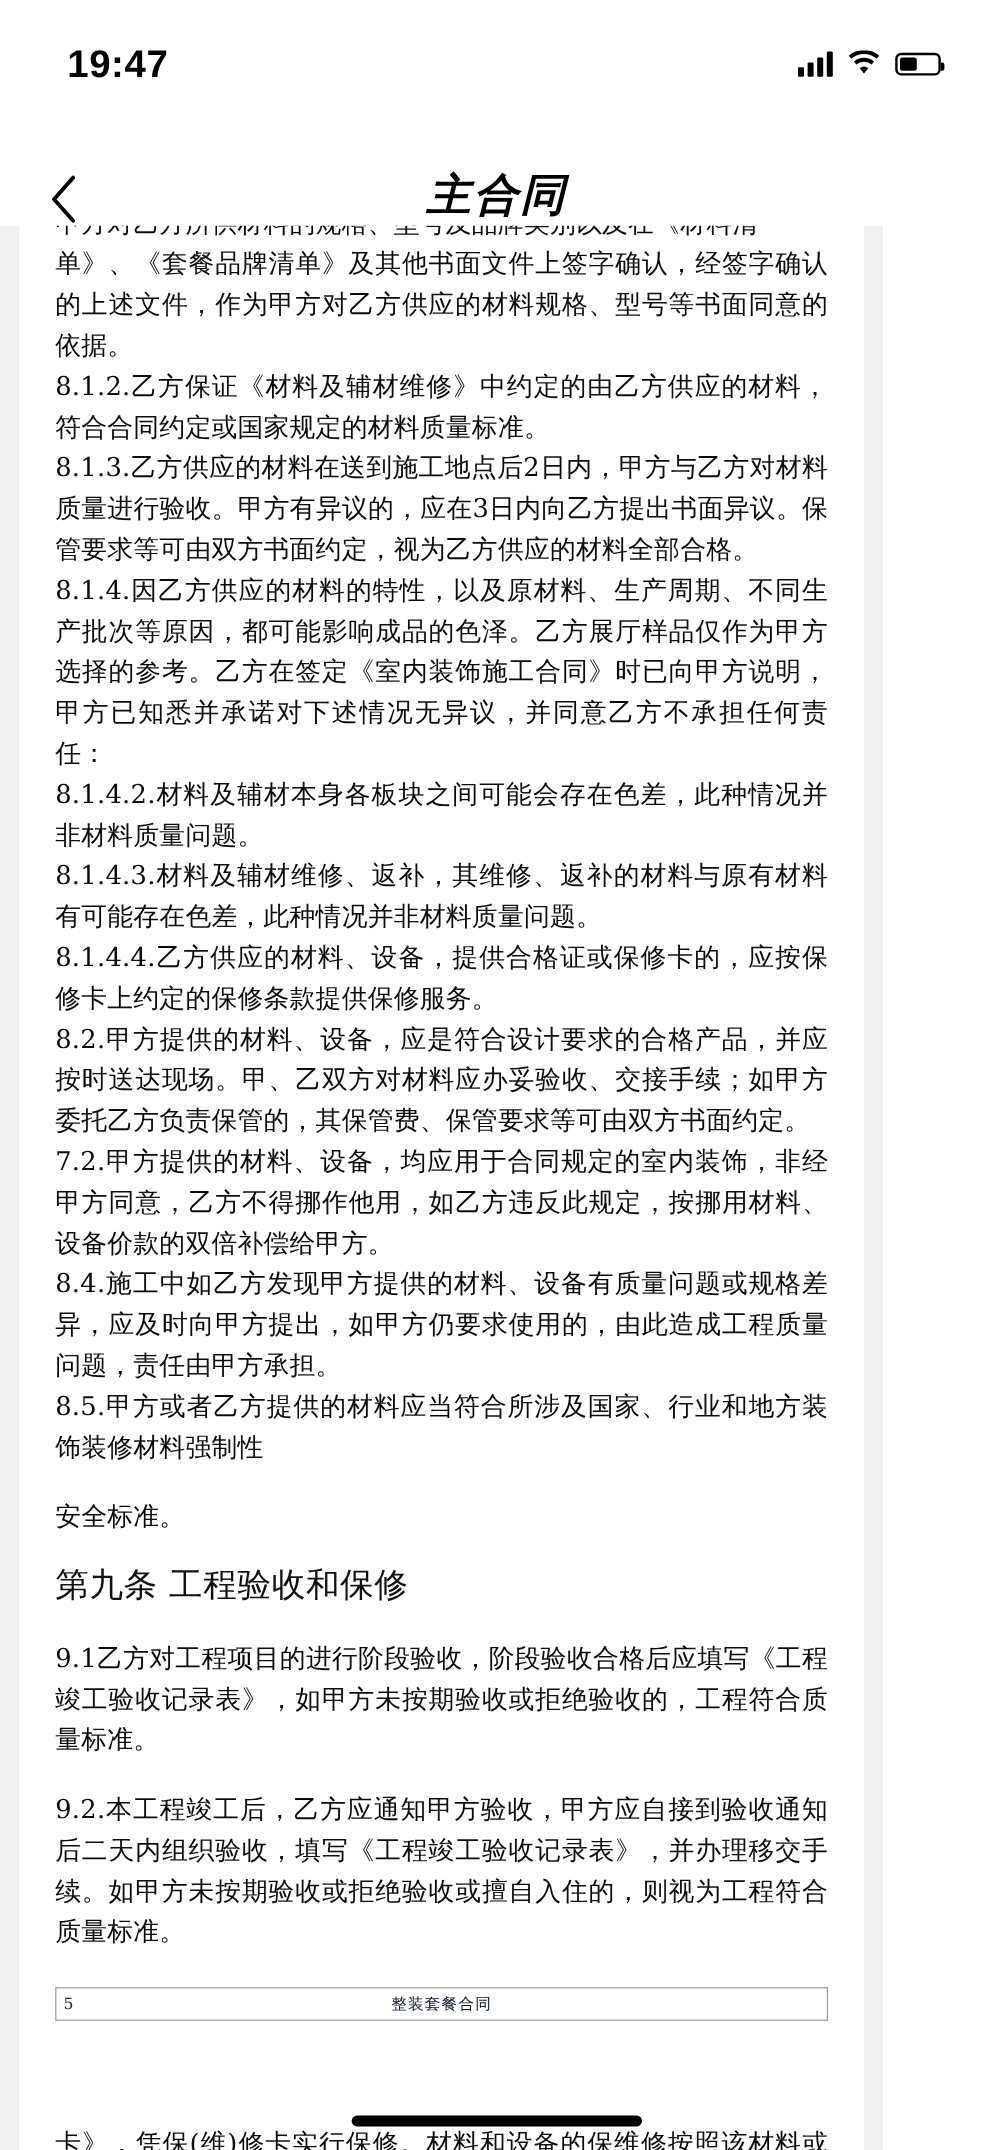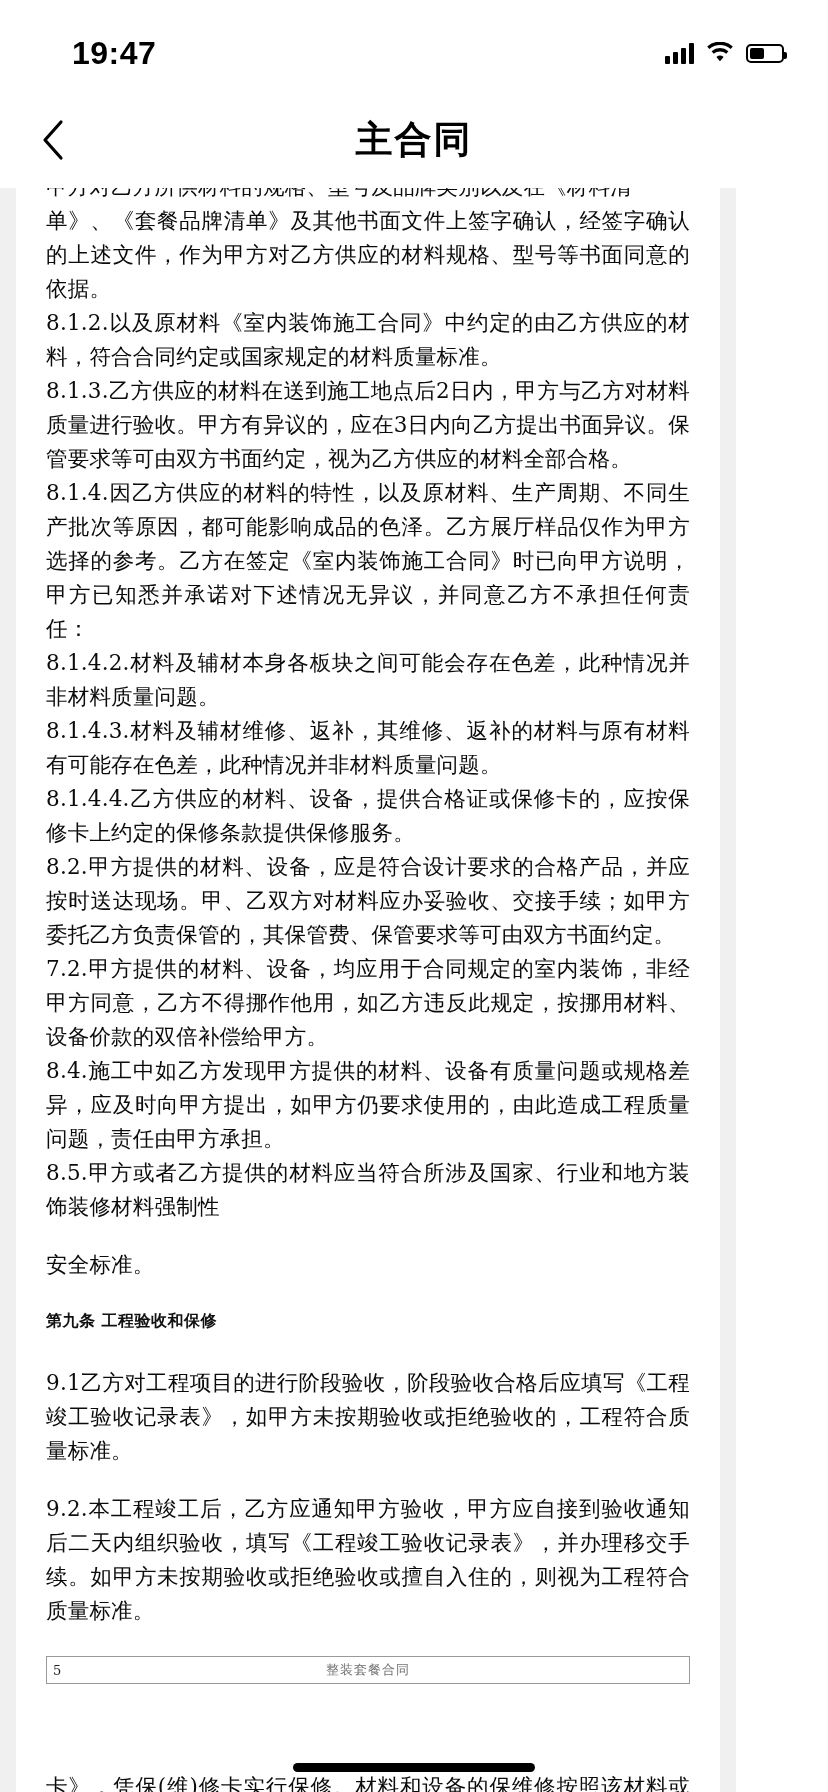--- a/index.html
+++ b/index.html
@@ -22,21 +22,21 @@
     background: #ffffff;
     box-sizing: border-box;
     overflow: hidden;
   }
   
   .status-bar {
     height: 92px;
     display: flex;
     align-items: center;
     justify-content: space-between;
-    padding: 0 44px 0 72px;
+    padding: 0 44px 0 56px;
     box-sizing: border-box;
   }
   .status-time {
     font-size: 32px;
     font-weight: 600;
     color: #000;
     letter-spacing: 0.5px;
     padding-top: 14px;
   }
   .status-right {
@@ -86,24 +86,25 @@
     height: 100%;
     width: 45%;
     background: #000;
     border-radius: 2px;
   }
 
   
   .nav-bar {
     height: 96px;
     display: flex;
-    align-items: center;
+    align-items: flex-end;
     position: relative;
     padding: 0 40px;
     box-sizing: border-box;
+    font-style: italic;
   }
   .nav-back {
     width: 40px;
     height: 44px;
     display: flex;
     align-items: center;
     justify-content: flex-start;
     cursor: pointer;
   }
   .nav-back svg { display: block; }
@@ -147,23 +148,23 @@
     overflow: hidden;
     position: relative;
   }
   .clip-top .doc-line {
     position: relative;
     top: -18px;
   }
   .para { margin-bottom: 0; }
   .sec-head {
     font-family: "DejaVu Serif", "Liberation Serif", serif;
-    font-size: 16px;
+    font-size: 28px;
     line-height: 34px;
-    font-weight: 700;
+    font-weight: 400;
     margin: 22px 0 28px 0;
     letter-spacing: 0.5px;
   }
   .spaced-sm { margin-top: 24px; }
 
   
   .page-footer {
     margin: 28px 0 0 0;
     border: 1px solid #9a9a9a;
     height: 26px;
@@ -176,21 +177,21 @@
     font-size: 13px;
     padding-left: 6px;
     color: #222;
   }
   .page-footer .pf-title {
     position: absolute;
     left: 0; right: 0;
     text-align: center;
     font-family: "DejaVu Serif", "Liberation Serif", serif;
     font-size: 13px;
-    color: #737373;
+    color: #0f172a;
     letter-spacing: 1px;
   }
   .page-gap {
     height: 86px;
     background: #fff;
   }
 
   
   .home-indicator {
     position: absolute;
@@ -249,21 +250,21 @@
     <div class="side-edge-left"></div>
     <div class="side-edge-right"></div>
 
     <div class="page">
 
       <div class="clip-top">
         <p class="doc-line">甲方对乙方所供材料的规格、型号及品牌类别以及在《材料清</p>
       </div>
 
       <p class="doc-line para">单》、《套餐品牌清单》及其他书面文件上签字确认，经签字确认的上述文件，作为甲方对乙方供应的材料规格、型号等书面同意的依据。</p>
-      <p class="doc-line para">8.1.2.以及原材料《室内装饰施工合同》中约定的由乙方供应的材料，符合合同约定或国家规定的材料质量标准。</p>
+      <p class="doc-line para">8.1.2.乙方保证《材料及辅材维修》中约定的由乙方供应的材料，符合合同约定或国家规定的材料质量标准。</p>
       <p class="doc-line para">8.1.3.乙方供应的材料在送到施工地点后2日内，甲方与乙方对材料质量进行验收。甲方有异议的，应在3日内向乙方提出书面异议。保管要求等可由双方书面约定，视为乙方供应的材料全部合格。</p>
       <p class="doc-line para">8.1.4.因乙方供应的材料的特性，以及原材料、生产周期、不同生产批次等原因，都可能影响成品的色泽。乙方展厅样品仅作为甲方选择的参考。乙方在签定《室内装饰施工合同》时已向甲方说明，甲方已知悉并承诺对下述情况无异议，并同意乙方不承担任何责任：</p>
       <p class="doc-line para">8.1.4.2.材料及辅材本身各板块之间可能会存在色差，此种情况并非材料质量问题。</p>
       <p class="doc-line para">8.1.4.3.材料及辅材维修、返补，其维修、返补的材料与原有材料有可能存在色差，此种情况并非材料质量问题。</p>
       <p class="doc-line para">8.1.4.4.乙方供应的材料、设备，提供合格证或保修卡的，应按保修卡上约定的保修条款提供保修服务。</p>
       <p class="doc-line para">8.2.甲方提供的材料、设备，应是符合设计要求的合格产品，并应按时送达现场。甲、乙双方对材料应办妥验收、交接手续；如甲方委托乙方负责保管的，其保管费、保管要求等可由双方书面约定。</p>
       <p class="doc-line para">7.2.甲方提供的材料、设备，均应用于合同规定的室内装饰，非经甲方同意，乙方不得挪作他用，如乙方违反此规定，按挪用材料、设备价款的双倍补偿给甲方。</p>
       <p class="doc-line para">8.4.施工中如乙方发现甲方提供的材料、设备有质量问题或规格差异，应及时向甲方提出，如甲方仍要求使用的，由此造成工程质量问题，责任由甲方承担。</p>
       <p class="doc-line para">8.5.甲方或者乙方提供的材料应当符合所涉及国家、行业和地方装饰装修材料强制性</p>
       <p class="doc-line para spaced-sm">安全标准。</p>

